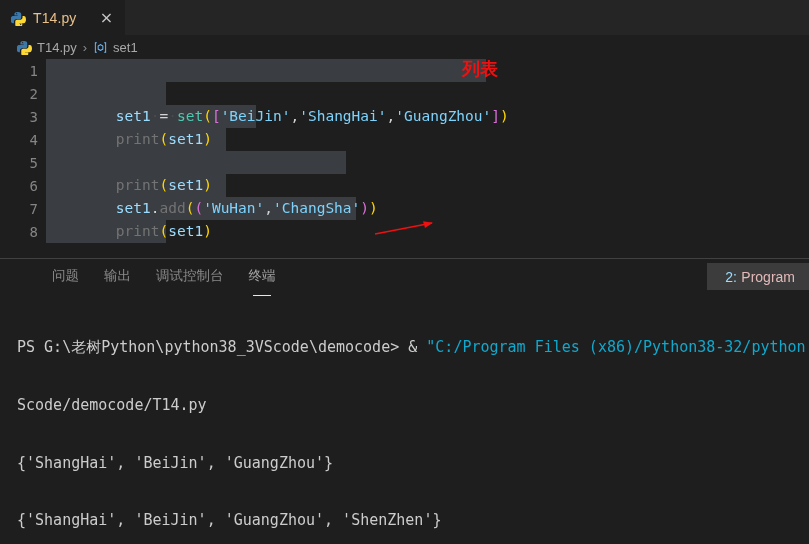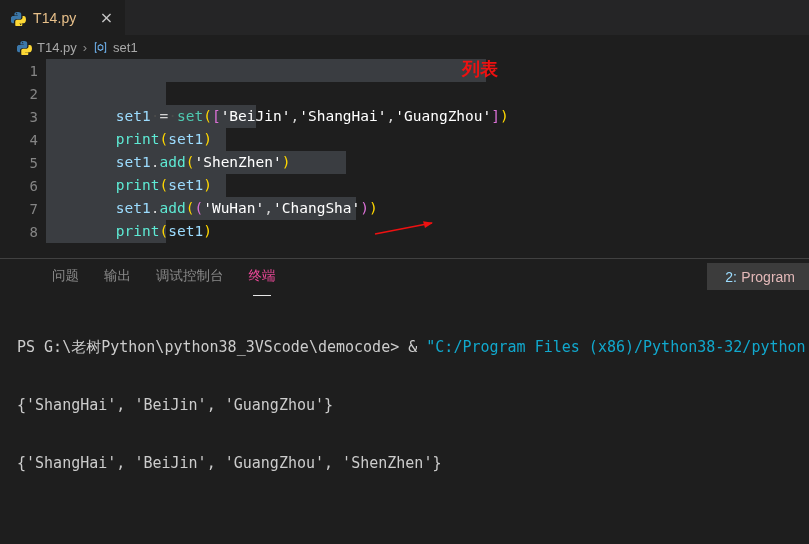--- a/index.html
+++ b/index.html
@@ -141,23 +141,23 @@
     z-index: 0;
   }
   .codeinner {
     position: relative;
     z-index: 1;
     line-height: 23px;
     display: inline-block;
   }
   
   .t-var  { color: #9cdcfe; }
-  .t-fn   { color: #5eead4; }
+  .t-fn   { color: #737373; }
   .t-cls  { color: #4ec9b0; }
-  .t-str  { color: #ffffff; }
+  .t-str  { color: #7dd3fc; }
   .t-plain{ color: #d4d4d4; }
   .t-p1   { color: #ffd700; }
   .t-p2   { color: #da70d6; }
   .t-op   { color: #d4d4d4; }
   .ws-dot { color: #4a4a4a; }
 
   
   .annot-layer {
     position: absolute;
     left: 0; top: 0;
@@ -194,21 +194,21 @@
   }
   .panel-tab {
     font-size: 13.5px;
     color: #8a8a8a;
     margin-right: 25px;
     position: relative;
     padding-bottom: 2px;
     font-family: "DejaVu Sans", sans-serif;
     white-space: nowrap;
   }
-  .panel-tab.active { color: #ec4899; }
+  .panel-tab.active { color: #a3a3a3; }
   .panel-tab.active::after {
     content: "";
     position: absolute;
     left: 50%;
     transform: translateX(-50%);
     bottom: -9px;
     width: 18px;
     height: 1px;
     background: #e7e7e7;
   }
@@ -293,21 +293,20 @@
       <span class="codetext">
         <span class="sel" style="width:120px"></span>
         <span class="codeinner"><span class="t-fn">print</span><span class="t-p1">(</span><span class="t-var">set1</span><span class="t-p1">)</span></span>
       </span>
     </div>
 
     <div class="codeline">
       <span class="gutter">3</span>
       <span class="codetext">
         <span class="sel" style="width:210px"></span>
-        <span class="codeinner"><span class="t-var">set1</span><span class="t-plain">.</span><span class="t-fn">add</span><span class="t-p1">(</span><span class="t-str">'ShenZhen'</span><span class="t-p1">)</span></span>
       </span>
     </div>
 
     <div class="codeline">
       <span class="gutter">4</span>
       <span class="codetext">
         <span class="sel" style="width:180px"></span>
         <span class="codeinner"><span class="t-fn">print</span><span class="t-p1">(</span><span class="t-var">set1</span><span class="t-p1">)</span></span>
       </span>
     </div>
@@ -367,20 +366,21 @@
 
       <span class="terminal-select">
         <span class="ts-num">2:</span>
         <span>&nbsp;</span>
         <span class="ts-name">Program</span>
       </span>
     </div>
 
     <div class="terminal">
       <div class="term-line"><span class="tc-white">PS G:\老树Python\python38_3VScode\democode&gt; &amp; </span><span class="tc-cyan">"C:/Program Files (x86)/Python38-32/python</span></div>
+      <div class="term-line tc-white">Scode/democode/T14.py</div>
       <div class="term-line tc-white">{'ShangHai', 'BeiJin', 'GuangZhou'}</div>
       <div class="term-line tc-white">{'ShangHai', 'BeiJin', 'GuangZhou', 'ShenZhen'}</div>
       
       
       
       
       
       
     </div>
   </div>

